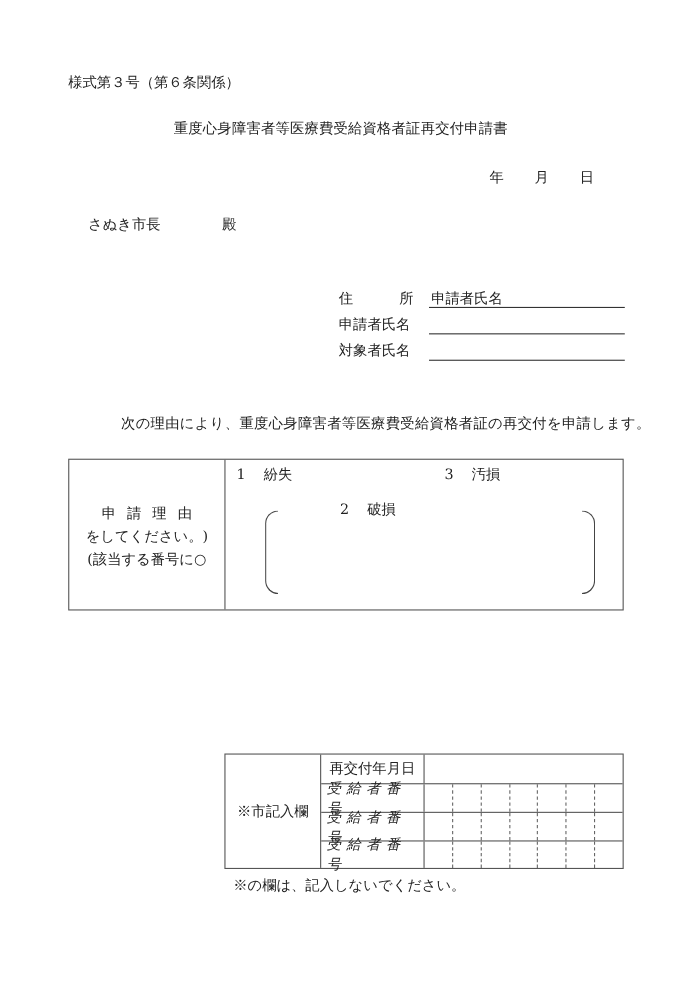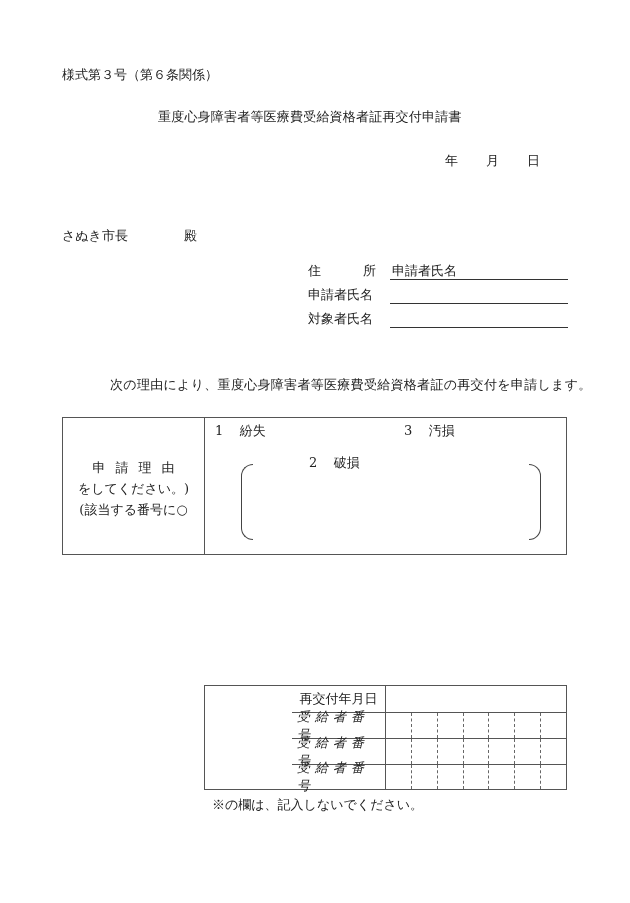--- a/index.html
+++ b/index.html
@@ -5,21 +5,21 @@
   html, body { margin: 0; padding: 0; background: #ffffff; }
   body {
     width: 630px; height: 903px; position: relative; overflow: hidden;
     font-family: "DejaVu Serif", "Liberation Serif", serif;
     color: #222; font-size: 13px;
   }
   .abs { position: absolute; white-space: nowrap; }
   .form-no { left: 62px; top: 66px; font-size: 13px; }
   .title { left: 158px; top: 108px; font-size: 13px; letter-spacing: 0.2px; }
   .date { top: 152px; font-size: 13px; }
-  .addressee { left: 62px; top: 195px; margin-top: 32px; }
+  .addressee { left: 80px; top: 195px; }
   .addressee .dono { margin-left: 56px; }
 
   .field-row { position: absolute; left: 308px; font-size: 13px; height: 20px; }
   .field-label { position: absolute; left: 0; top: 0; width: 68px; }
   .field-label.spread { display: flex; justify-content: space-between; }
   .field-line { position: absolute; left: 82px; width: 176px; top: 0; height: 17px; border-bottom: 1px solid #333; padding-left: 2px; }
 
   .statement { left: 78px; top: 376px; font-size: 13px; letter-spacing: 0.3px; margin-left: 32px; }
 
   .reason-table {
@@ -121,20 +121,21 @@
     </div>
     <div class="bracket">
       <div class="lb"></div>
       <div class="rb"></div>
       <span></span>
     </div>
   </div>
 </div>
 
 <div class="city-table">
+  <div class="city-label">※市記入欄</div>
 
   <div class="city-row" style="top:0;">
     <div class="row-label">再交付年月日</div>
     <div class="cells">
       <div class="cell"></div>
     </div>
   </div>
 
   <div class="city-row bt" style="top:26px;">
     <div class="row-label spaced">受給者番号</div>

